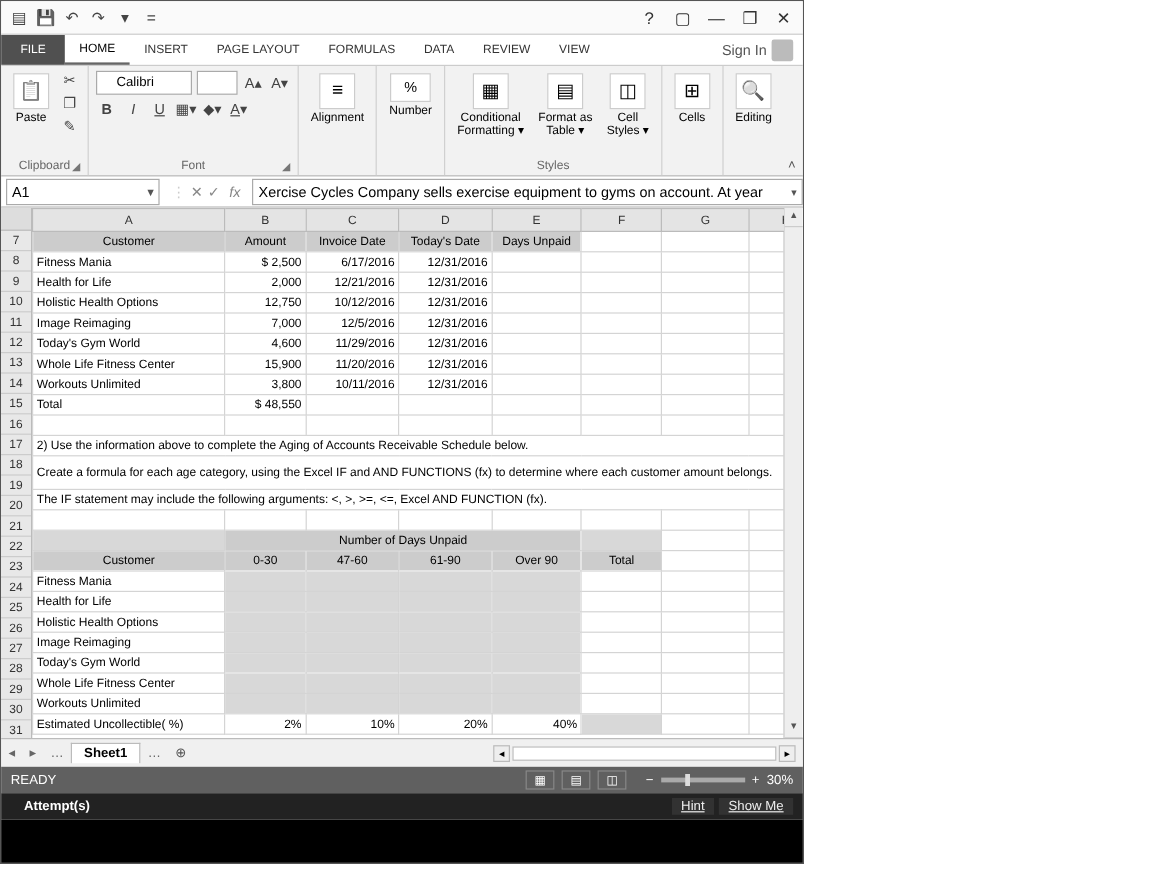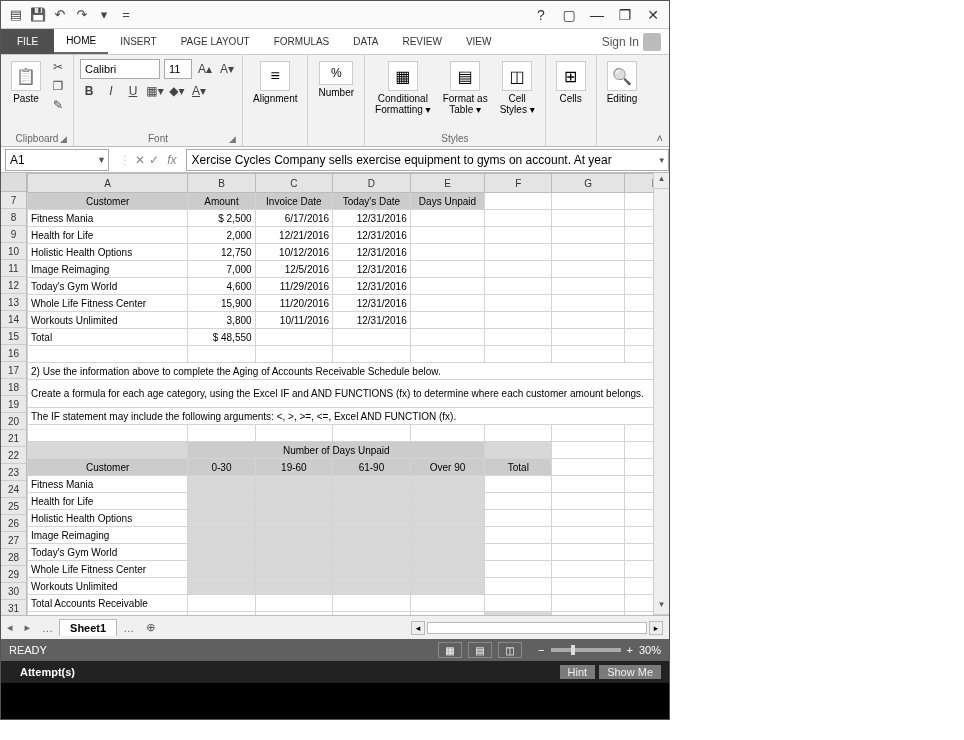--- a/index.html
+++ b/index.html
@@ -27,25 +27,25 @@
 .group .content { display:flex; align-items:flex-start; gap:4px; }
 .group .label { text-align: center; font-size: 10px; color: #666; padding-top:2px; position:relative;}
 .group .label .dlgico { position:absolute; right:0; bottom:0; font-size:9px; color:#777; cursor:pointer;}
 .bigbtn { display:flex; flex-direction:column; align-items:center; gap:2px; padding:2px 4px; cursor:pointer;}
 .bigbtn .ico { width:30px; height:30px; border:1px solid #ccc; background:#fff; display:flex; align-items:center; justify-content:center; font-size:16px;}
 .bigbtn .lbl { font-size:10px; text-align:center; line-height:1.1; }
 .smallcol { display:flex; flex-direction:column; gap:3px; }
 .smallico { width:18px; height:16px; display:flex; align-items:center; justify-content:center; font-size:12px; color:#444; border:1px solid transparent;}
 .fontbox { display:flex; flex-direction:column; gap:4px;}
 .fontrow { display:flex; align-items:center; gap:4px;}
-.fontrow select,.fontrow input { height:20px; font-size:11px; border:1px solid #aaa; background:#fff; padding:0 4px;}
+.fontrow select,.fontrow input { height:20px; font-size:11px; border:1px solid #aaa; background:#fff; padding:0 16px;}
 .bigpct { width:34px; height:24px; border:1px solid #ccc; display:flex; align-items:center; justify-content:center; font-size:12px; background:#fff;}
 
 .fbar { height: 26px; background: #fff; display: flex; align-items: center; border-bottom: 1px solid #bbb; }
-.namebox { width: 104px; height: 22px; border: 1px solid #aaa; margin: 0 4px; padding: 0 4px; display:flex; align-items:center; position:relative;}
+.namebox { width: 128px; height: 22px; border: 1px solid #aaa; margin: 0 4px; padding: 0 4px; display:flex; align-items:center; position:relative;}
 .namebox input { border:none; width:80%; font-size:12px; outline:none;}
 .namebox .dd { position:absolute; right:2px; font-size:9px; color:#555;}
 .fxbtns { display:flex; gap:4px; padding:0 6px; color:#888; align-items:center;}
 .fxbtns span { cursor:pointer; font-size:12px;}
 .fxlab { font-style:italic; font-size:12px; padding:0 4px;}
 .formulainput { flex:1; border:1px solid #aaa; height:22px; padding:0 4px; font-size:12px; display:flex; align-items:center;}
 .formulainput .dd { margin-left:auto; font-size:9px; color:#555;}
 
 .gridwrap { flex:1; overflow:auto; background:#fff; position:relative; display:flex; }
 .rowhdrs { width:26px; background:#e8e8e8; border-right:1px solid #bbb; flex-shrink:0;}
@@ -77,21 +77,21 @@
 
 .statusbar { height:22px; background:#606060; color:#fff; display:flex; align-items:center; font-size:11px; padding:0 8px;gap:24px;}
 .statusbar .views { margin-left:auto; display:flex; gap:6px; align-items:center;}
 .statusbar .vbtn { width:24px; height:16px; border:1px solid #888; display:flex; align-items:center; justify-content:center; font-size:10px; cursor:pointer;}
 .statusbar .zoom { display:flex; align-items:center; gap:6px; margin-left:10px;}
 .statusbar .ztrk { width:70px; height:4px; background:#aaa; position:relative;}
 .statusbar .ztrk .handle{position:absolute;left:20px;top:-3px;width:4px;height:10px;background:#ddd;}
 
 .attemptbar { height:22px; background:#222; color:#fff; display:flex; align-items:center; font-size:11px; padding:0 8px;}
 .attemptbar .rbtns { margin-left:auto; display:flex; gap:4px;}
-.attemptbar .rbtns .btn { background:#3b82f6; color:#eee; padding:1px 8px; font-size:11px; cursor:pointer;}
+.attemptbar .rbtns .btn { background:#7f1d1d; color:#eee; padding:1px 8px; font-size:11px; cursor:pointer;text-decoration:underline;}
 
 .blackzone { background:#000; height:36px;}
 
 th.selcol { background:#c8c8c8;}
 </style>
 </head>
 <body>
 
 <div class="window">
 
@@ -414,21 +414,21 @@
             <tr>
               <td class="bordgrey"></td>
               <td class="header" colspan="4">Number of Days Unpaid</td>
               <td class="bordgrey"></td>
               <td></td>
               <td></td>
             </tr>
             <tr>
               <td class="header">Customer</td>
               <td class="header">0-30</td>
-              <td class="header">19-60</td>
+              <td class="header">47-60</td>
               <td class="header">61-90</td>
               <td class="header">Over 90</td>
               <td class="header">Total</td>
               <td></td>
               <td></td>
             </tr>
             <tr>
               <td class="bord bl">Fitness Mania</td>
               <td class="bordgrey"></td>
               <td class="bordgrey"></td>
@@ -487,30 +487,20 @@
               <td class="bord"></td>
               <td></td>
               <td></td>
             </tr>
             <tr>
               <td class="bord bl">Workouts Unlimited</td>
               <td class="bordgrey"></td>
               <td class="bordgrey"></td>
               <td class="bordgrey"></td>
               <td class="bordgrey"></td>
-              <td class="bord"></td>
-              <td></td>
-              <td></td>
-            </tr>
-            <tr>
-              <td class="bord bl">Total Accounts Receivable</td>
-              <td class="bord"></td>
-              <td class="bord"></td>
-              <td class="bord"></td>
-              <td class="bord"></td>
               <td class="bord"></td>
               <td></td>
               <td></td>
             </tr>
             <tr>
               <td class="bord bl">  Estimated Uncollectible( %)</td>
               <td class="bord br">2%</td>
               <td class="bord br">10%</td>
               <td class="bord br">20%</td>
               <td class="bord br">40%</td>

